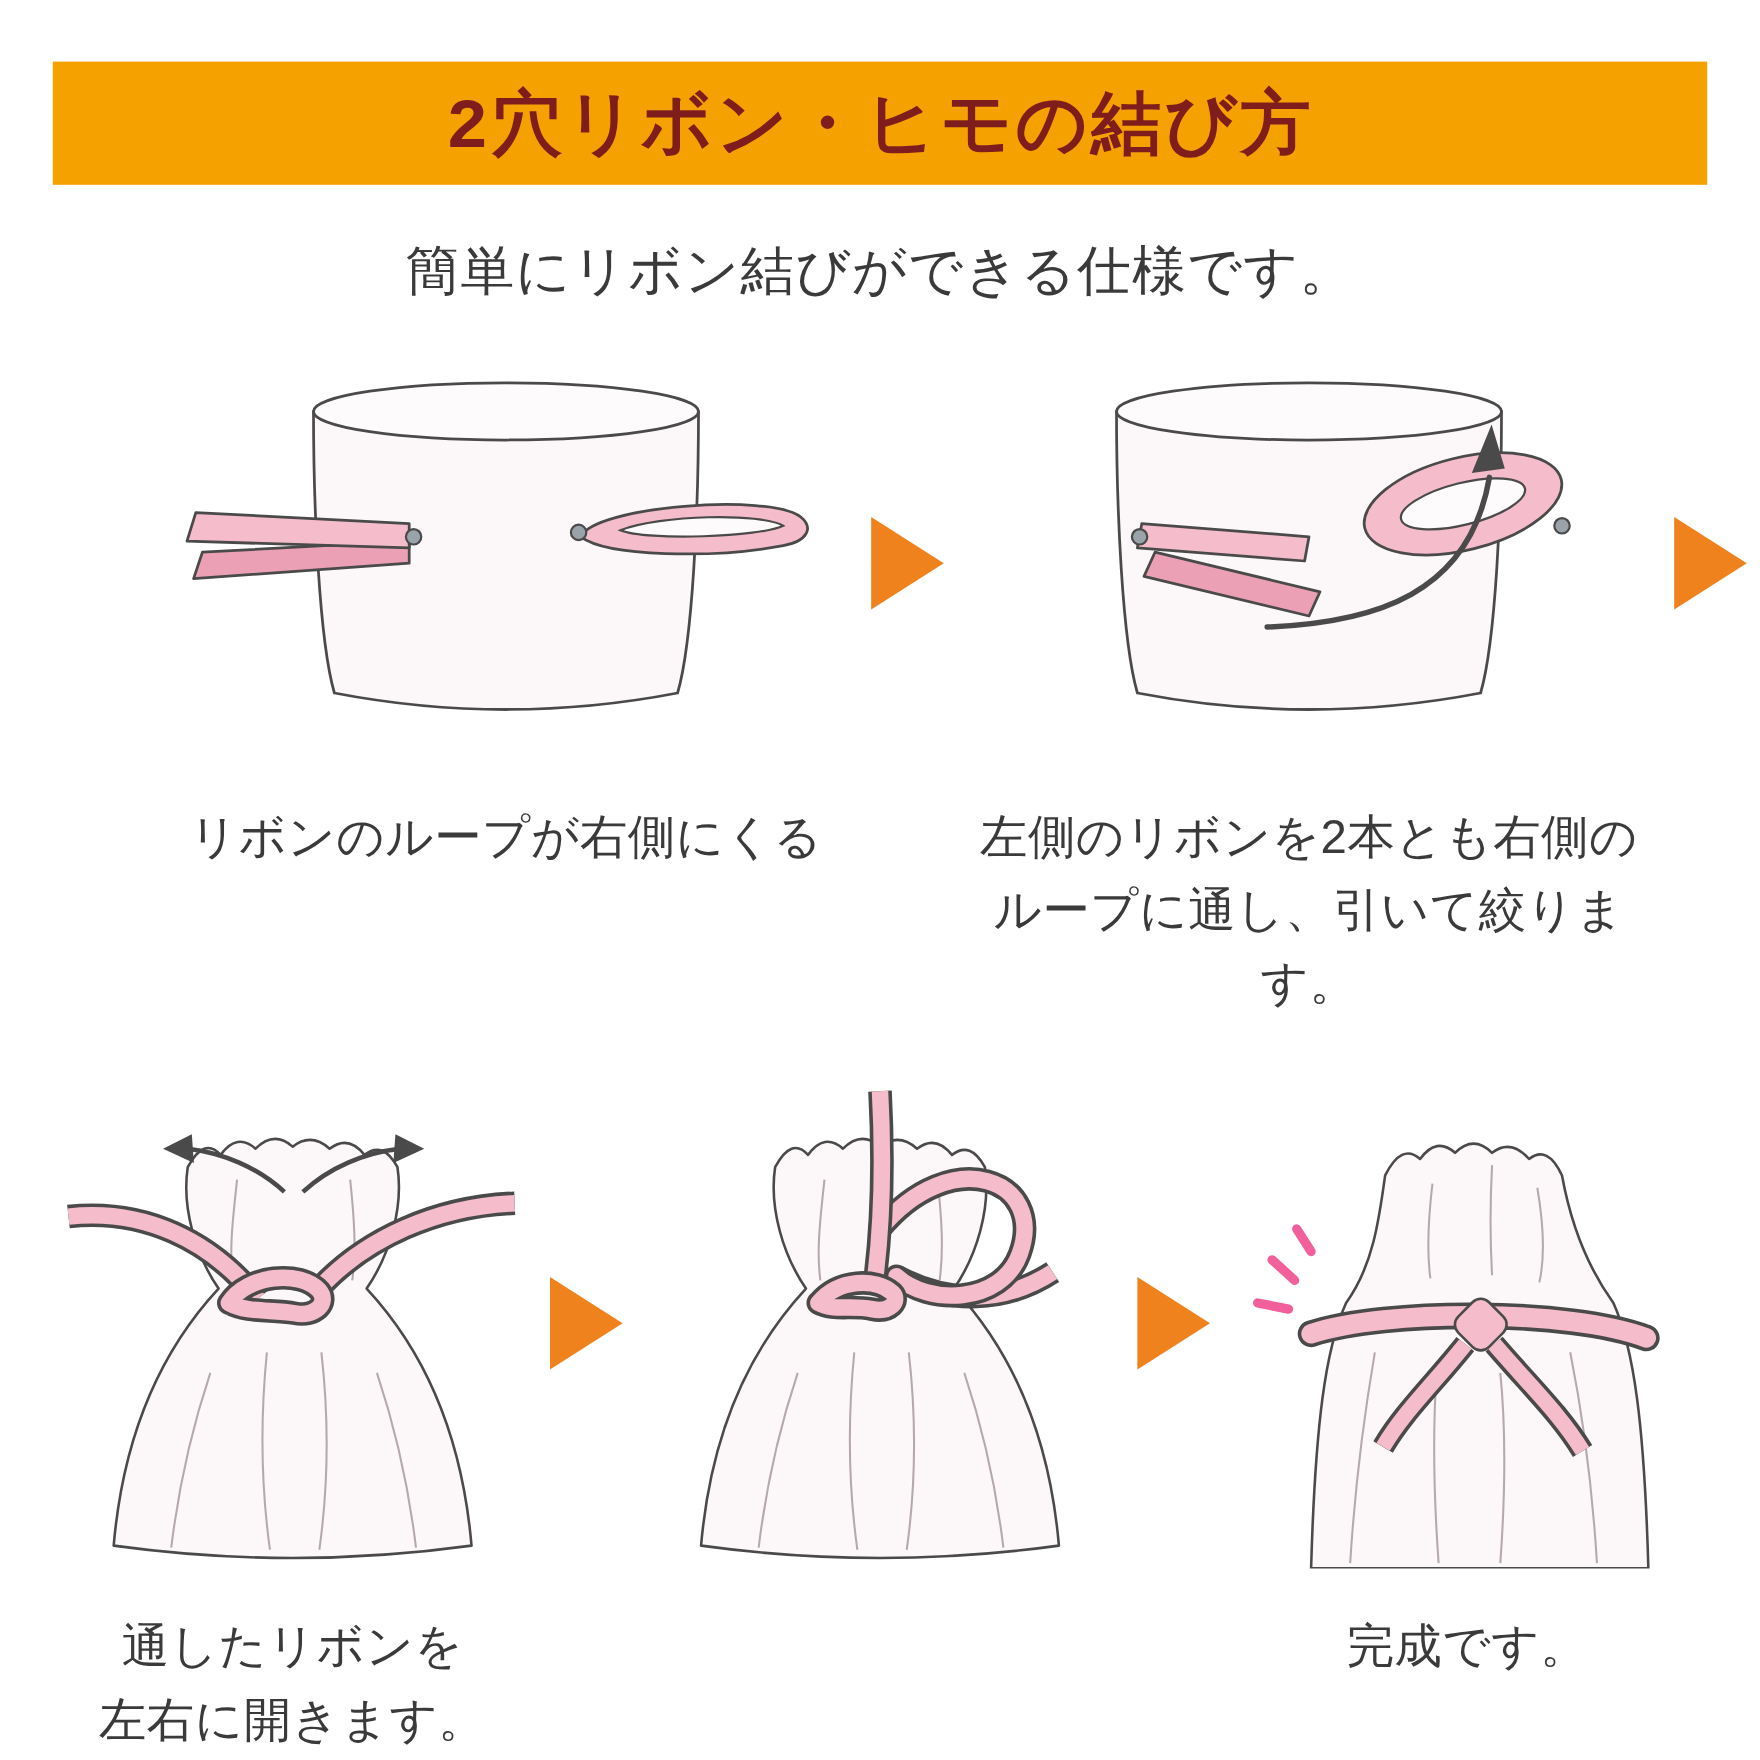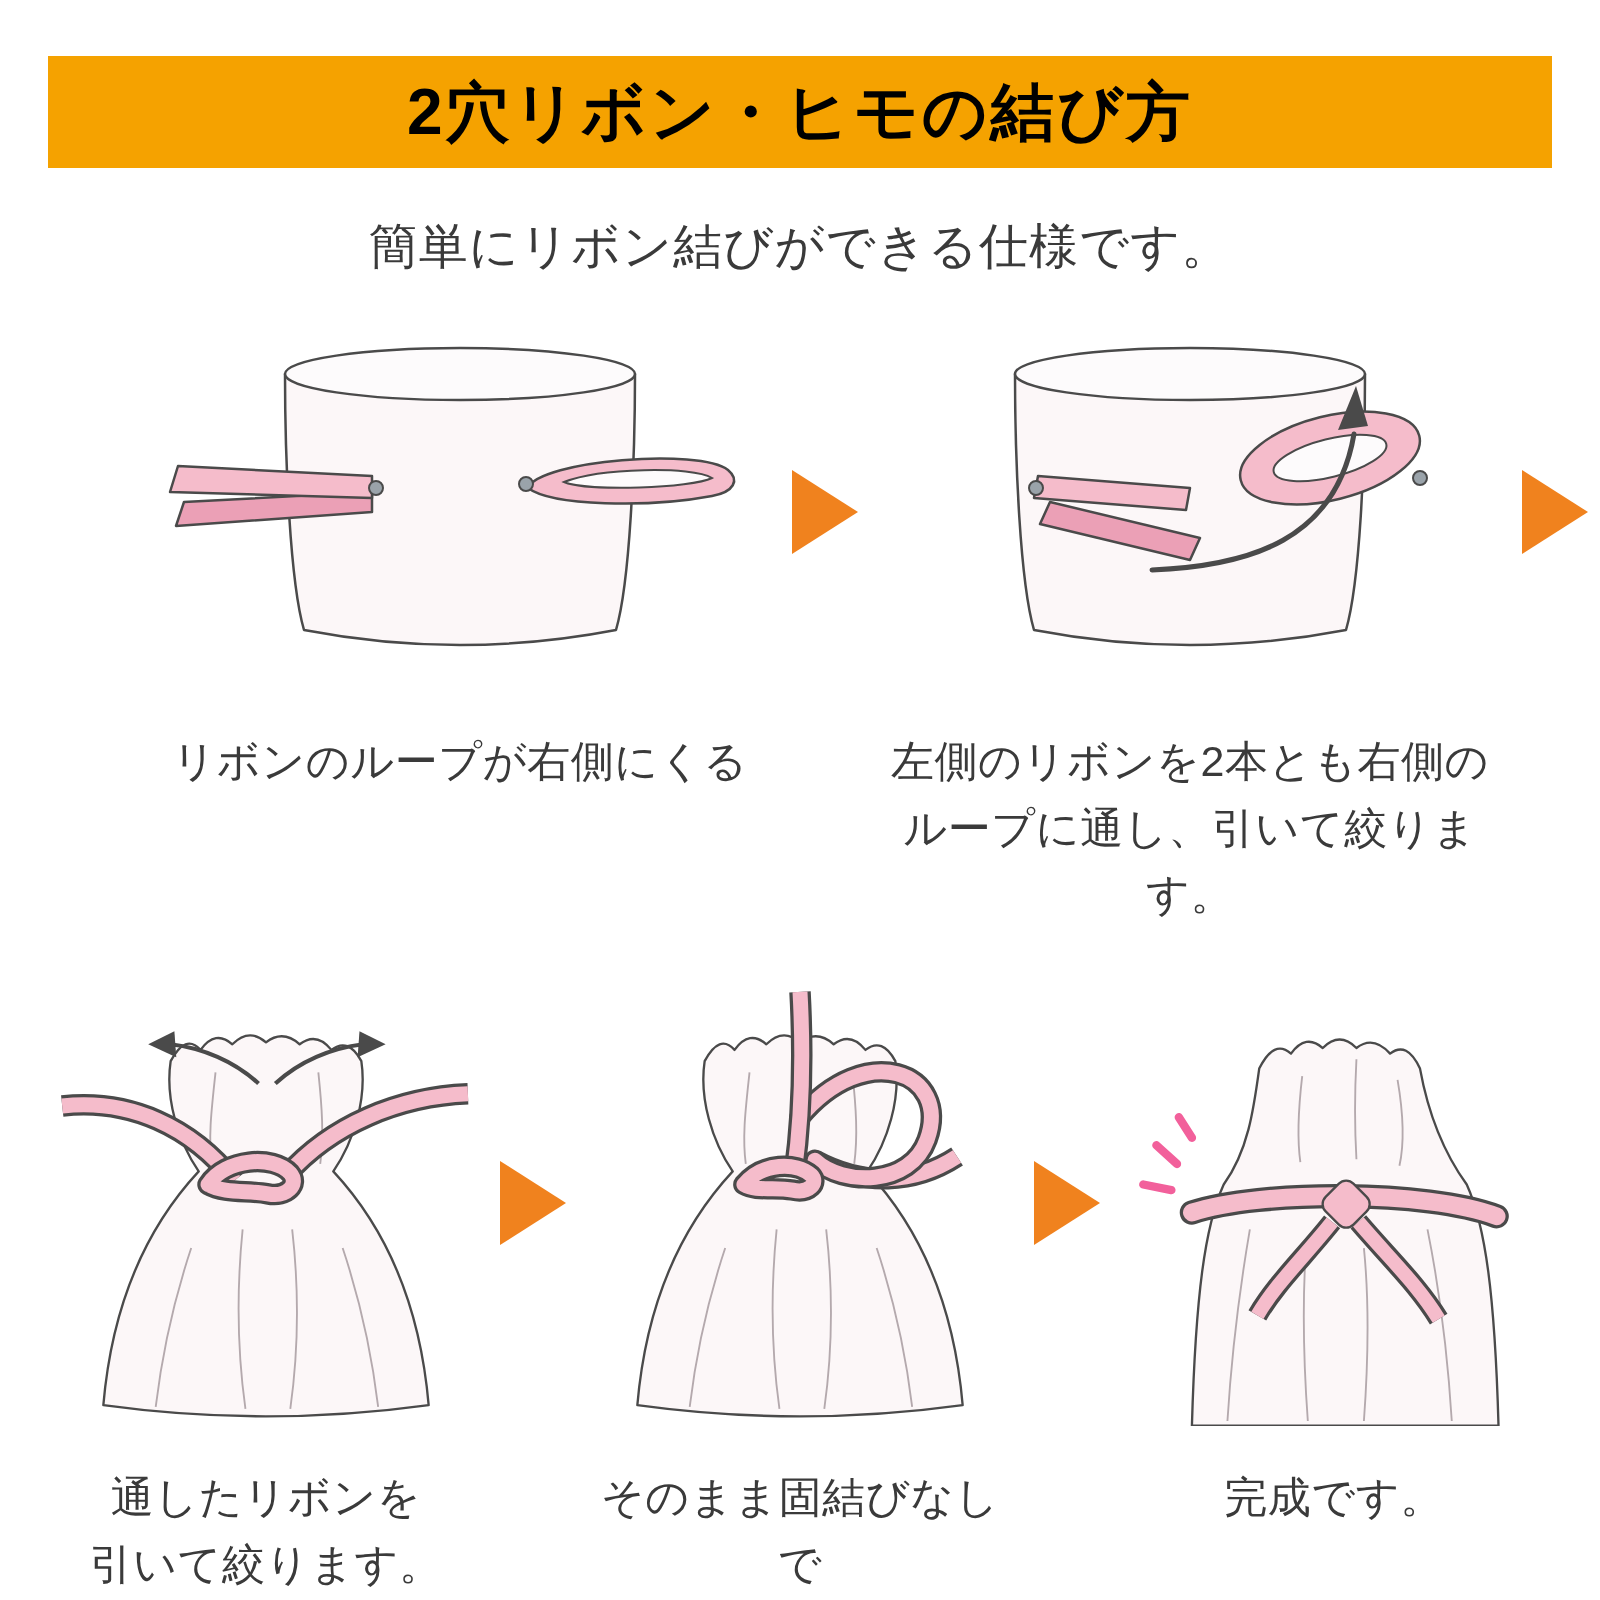--- a/index.html
+++ b/index.html
@@ -19,21 +19,21 @@
     width:1600px;height:1600px;overflow:hidden;
     font-family:"Liberation Sans","DejaVu Sans",sans-serif;
     color:var(--text-dark);
   }
   .banner{
     margin:56px 48px 0 48px;height:112px;
     background:var(--banner-orange);
     display:flex;align-items:center;justify-content:center;
   }
   .banner-title{
-    color:#000000;font-size:64px;font-weight:700;letter-spacing:3px;
+    color:#7f1d1d;font-size:64px;font-weight:700;letter-spacing:3px;font-family:Liberation Mono, monospace;
   }
   .subtitle{
     margin-top:46px;text-align:center;
     font-size:49px;font-weight:400;letter-spacing:1px;
   }
   .row{
     display:flex;align-items:flex-start;justify-content:center;
   }
   .row1{margin-top:50px;justify-content:flex-end;}
   .row2{margin-top:58px;gap:12px;}
@@ -160,21 +160,21 @@
       </g>
       <g>
         <path d="M222 104 C196 80 162 66 128 62" fill="none" stroke="var(--outline-gray,#4A4A4A)" stroke-width="4.5"></path>
         <polygon points="132,48 104,62 134,76" fill="var(--outline-gray,#4A4A4A)"></polygon>
         <path d="M240 104 C266 80 300 66 334 62" fill="none" stroke="var(--outline-gray,#4A4A4A)" stroke-width="4.5"></path>
         <polygon points="330,48 358,62 328,76" fill="var(--outline-gray,#4A4A4A)"></polygon>
       </g>
     </svg>
     <div class="caption">
       <span>通したリボンを</span><br>
-      <span>引いて絞ります。</span>
+      <span>左右に開きます。</span>
     </div>
   </div>
 
   <div class="arrow-cell">
     <div class="tri"></div>
   </div>
 
   <div class="step-col">
     <svg width="430" height="440" viewBox="0 0 460 470">
       <g>
@@ -195,24 +195,20 @@
         <path d="M246 186 C298 214 352 212 398 182" fill="none" stroke="var(--outline-gray,#4A4A4A)" stroke-width="23"></path>
         <path d="M246 186 C298 214 352 212 398 182" fill="none" stroke="var(--ribbon-pink,#F5BCCB)" stroke-width="16"></path>
         <path d="M230 140 C300 56 392 92 366 164 C348 214 276 214 246 186" fill="none" stroke="var(--outline-gray,#4A4A4A)" stroke-width="23" stroke-linecap="round"></path>
         <path d="M230 140 C300 56 392 92 366 164 C348 214 276 214 246 186" fill="none" stroke="var(--ribbon-pink,#F5BCCB)" stroke-width="16" stroke-linecap="round"></path>
         <path d="M224 198 C232 140 234 80 230 6" fill="none" stroke="var(--outline-gray,#4A4A4A)" stroke-width="23"></path>
         <path d="M224 198 C232 140 234 80 230 6" fill="none" stroke="var(--ribbon-pink,#F5BCCB)" stroke-width="16"></path>
         <path d="M170 212 C190 188 226 188 242 202 C250 210 240 222 222 218 C202 214 184 220 170 212" fill="none" stroke="var(--outline-gray,#4A4A4A)" stroke-width="23" stroke-linecap="round"></path>
         <path d="M170 212 C190 188 226 188 242 202 C250 210 240 222 222 218 C202 214 184 220 170 212" fill="none" stroke="var(--ribbon-pink,#F5BCCB)" stroke-width="16" stroke-linecap="round"></path>
       </g>
     </svg>
-    <div class="caption">
-      <span>そのまま固結びなしで</span><br>
-      
-    </div>
   </div>
 
   <div class="arrow-cell">
     <div class="tri"></div>
   </div>
 
   <div class="step-col">
     <svg width="430" height="440" viewBox="0 0 460 470">
       <g>
         <path d="M150 88 Q166 56 184 72 Q200 50 218 66 Q236 48 254 66 Q272 52 290 72 Q308 58 322 88

